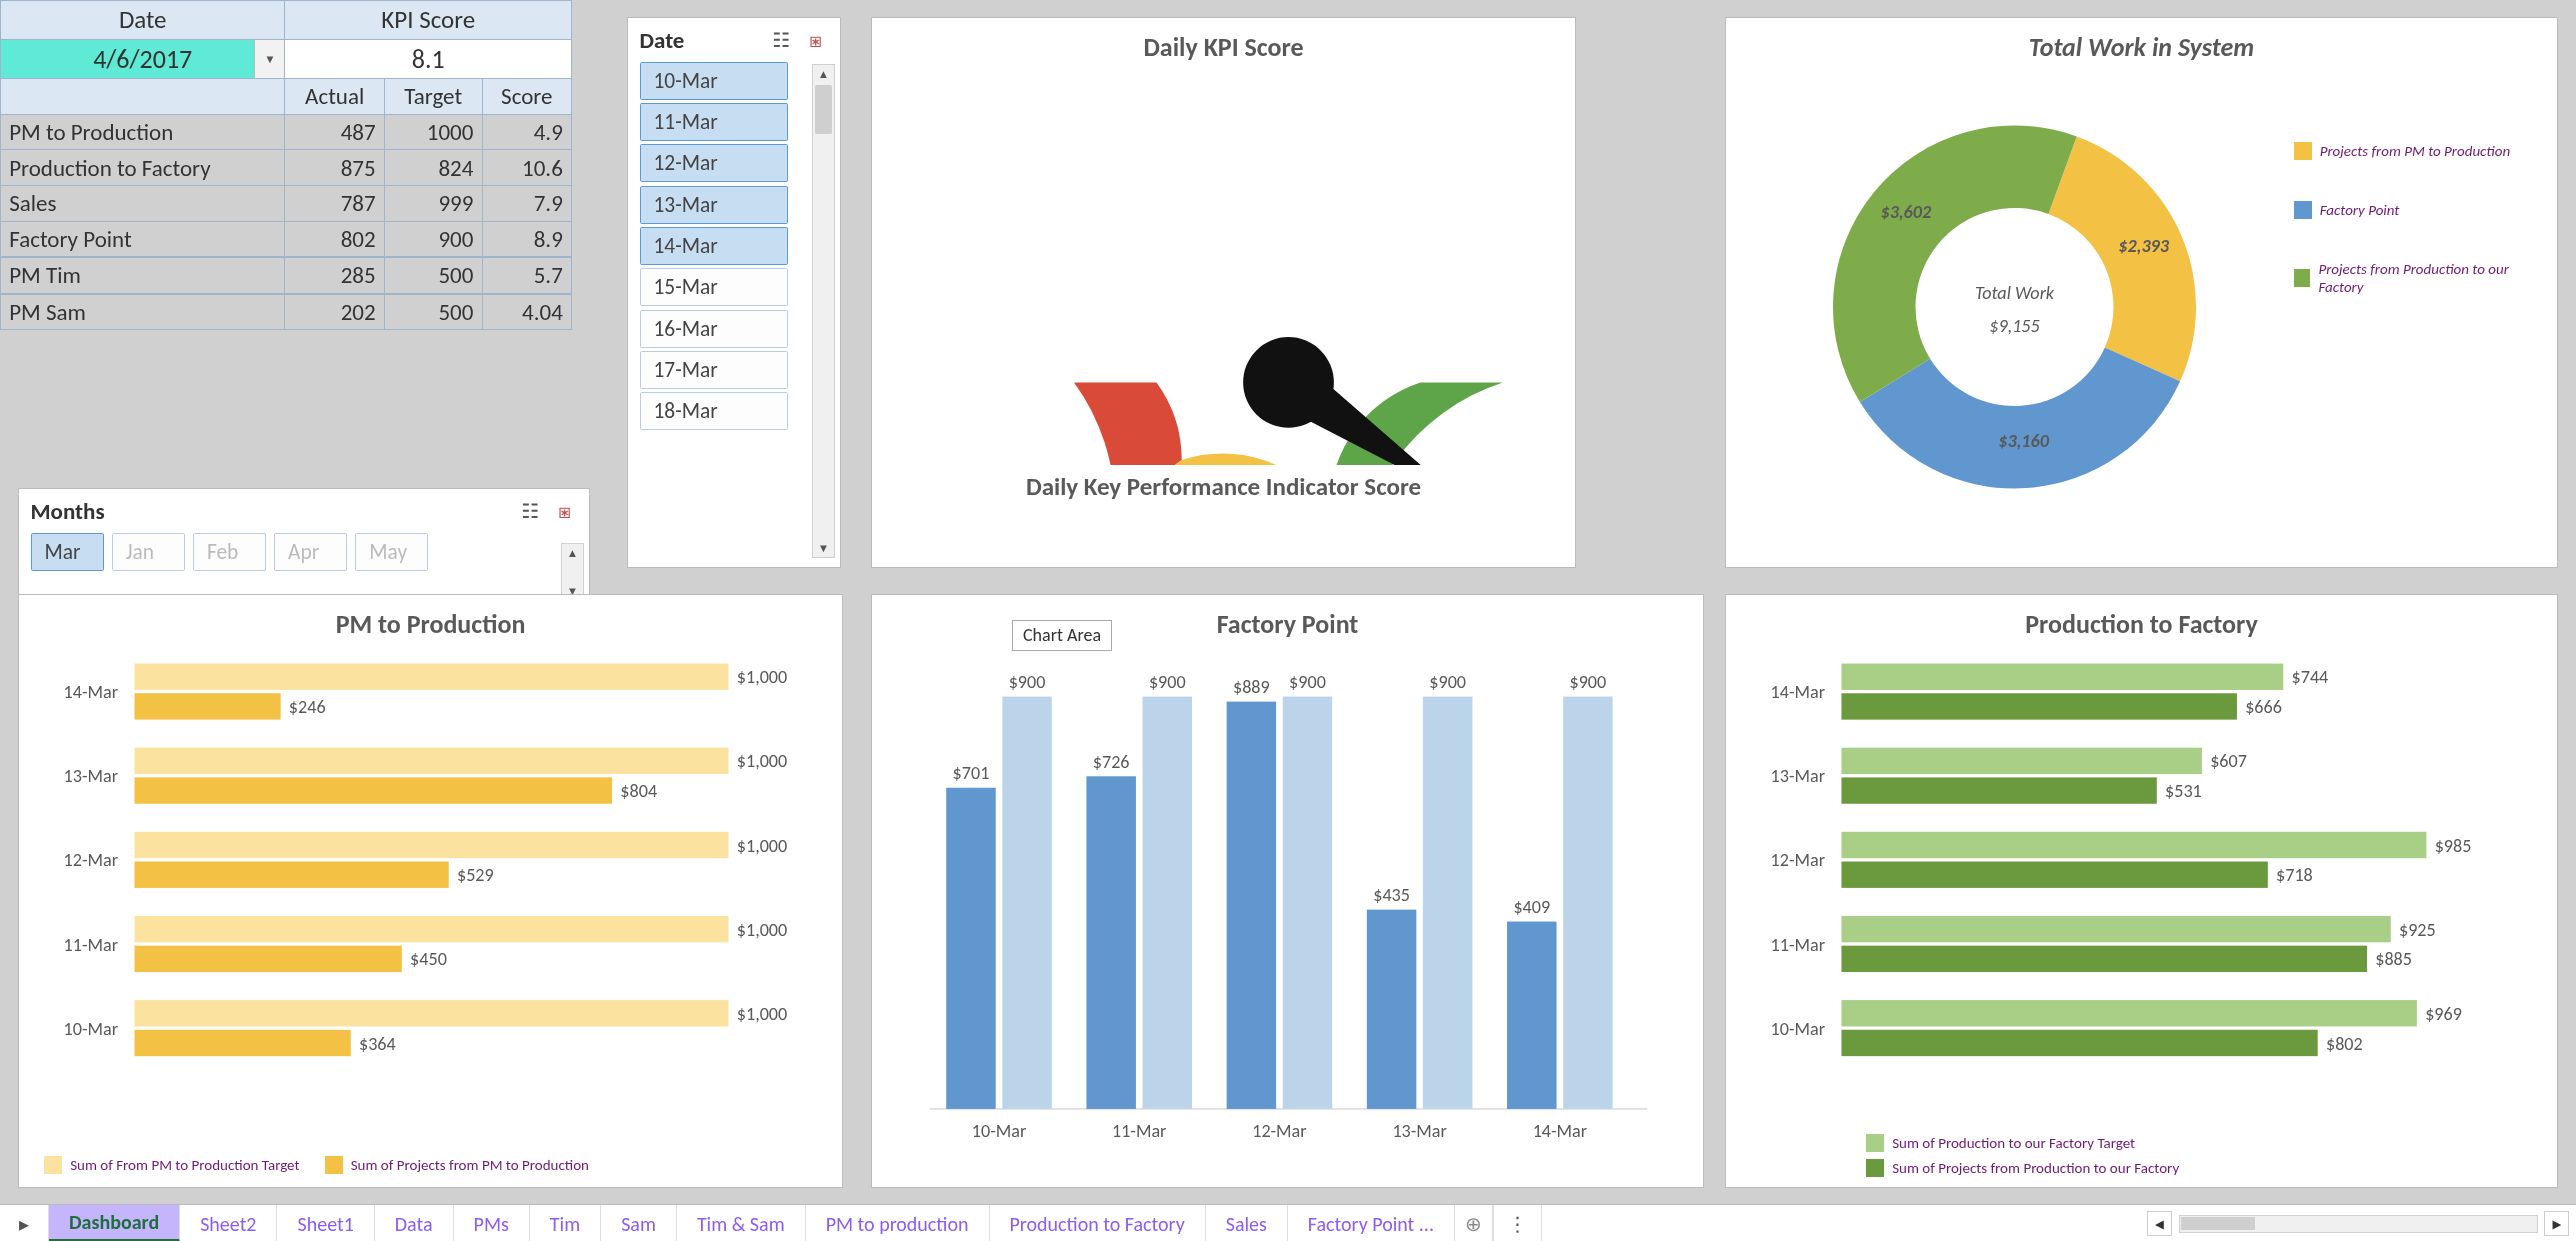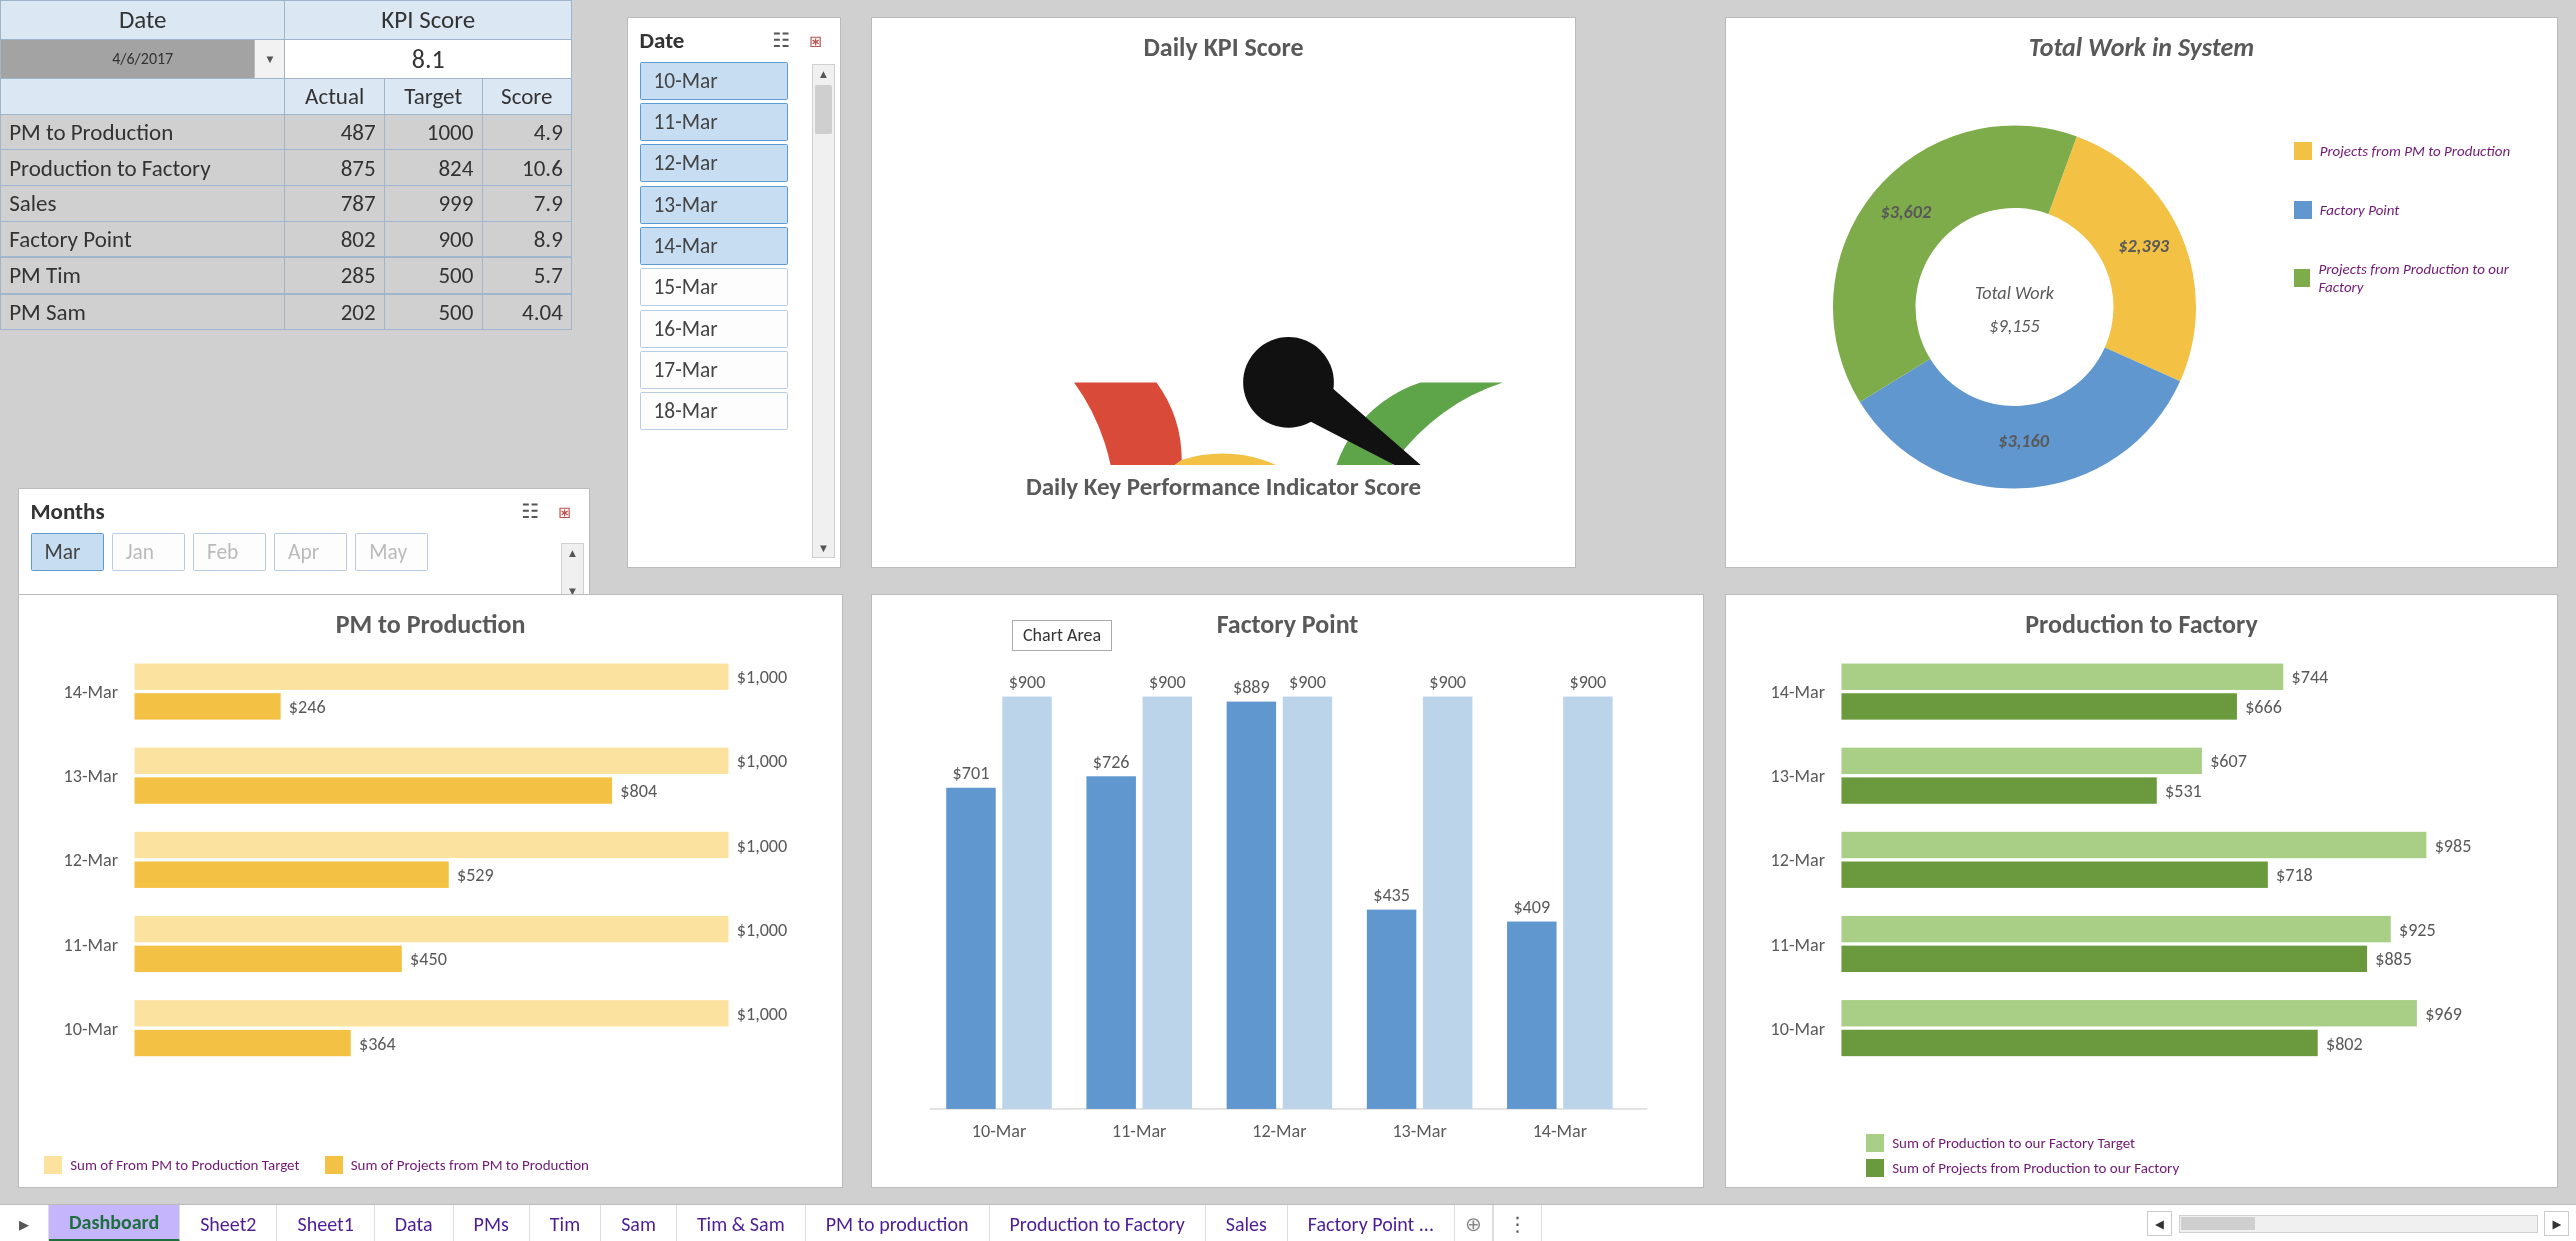--- a/index.html
+++ b/index.html
@@ -19,21 +19,21 @@
     border: 0.8px solid #bbb;
     position: absolute;
   }
 
   
   #kpi-table { left: 18px; top: 16.5px; width: 572px; background: transparent; border: none; }
   #kpi-table table { border-collapse: collapse; width: 100%; }
   #kpi-table th, #kpi-table td { border: 0.8px solid #9fb5cc; padding: 3.3px 8.2px; font-size: 23px; }
   #kpi-table th { background: #dbe7f2; font-weight: 400; text-align: center; }
   #kpi-table .hdr-top th { font-size: 25px; }
-  #kpi-table .date-cell { background: #a3a3a3; font-size: 16px; text-align: center; position: relative; }
+  #kpi-table .date-cell { background: #5eead4; font-size: 26px; text-align: center; position: relative; }
   #kpi-table .score-cell { background: #fff; font-size: 26px; text-align: center; }
   #kpi-table .dropdown-caret {
     position: absolute; right: 0; top: 0; bottom: 0; width: 30px;
     background: #f2f2f2; border-left: 0.8px solid #bbb; display: flex;
     align-items: center; justify-content: center;
   }
   #kpi-table .dropdown-caret::after { content: "▼"; font-size: 11.5px; color: #555; }
   #kpi-table td.num { text-align: right; }
   #kpi-table td.lab { text-align: left; }
   #kpi-table .sep td { border-top: 2.5px solid #9fb5cc; }
@@ -72,21 +72,21 @@
 
   
   #tab-bar {
     position: absolute; left: 0; right: 0; bottom: 0; height: 38px;
     background: #fff; border-top: 0.8px solid #bbb; display: flex; align-items: stretch;
     font-size: 20px;
   }
   #tab-bar .nav { width: 49px; display: flex; align-items: center; justify-content: center; color: #555; border-right: 0.8px solid #ddd;}
   #tab-bar .tabs { display: flex; align-items: stretch; }
   #tab-bar .tab {
-    padding: 5px 20px; border-right: 0.8px solid #ddd; display: flex; align-items: center; color: #4c1d95; white-space: nowrap;
+    padding: 5px 20px; border-right: 0.8px solid #ddd; display: flex; align-items: center; color: #8b5cf6; white-space: nowrap;
   }
   #tab-bar .tab.active { color: #1f6f3e; font-weight: 700; border-bottom: 3.3px solid #1f6f3e; background: #c4b5fd; }
   #tab-bar .plus { width: 38px; display:flex; align-items:center; justify-content:center; color:#888; border-right:0.8px solid #ddd; }
   #tab-bar .spacer { flex:1; }
   #tab-bar .hscroll { display:flex; align-items:center; gap:3.3px; width:429px; justify-content:flex-end; padding-right:6.6px; }
   #tab-bar .hscroll .btn { width:25px; height:25px; border:0.8px solid #ccc; display:flex; align-items:center; justify-content:center; font-size:11.5px;}
   #tab-bar .hscroll .track { flex:1; height:18px; background:#f0f0f0; border:0.8px solid #d0d0d0; position:relative; margin:0 3.3px;}
   #tab-bar .hscroll .track .thumb { position:absolute; left:1.6px; top:1.6px; bottom:1.6px; width:74px; background:#cfcfcf;}
 
   

